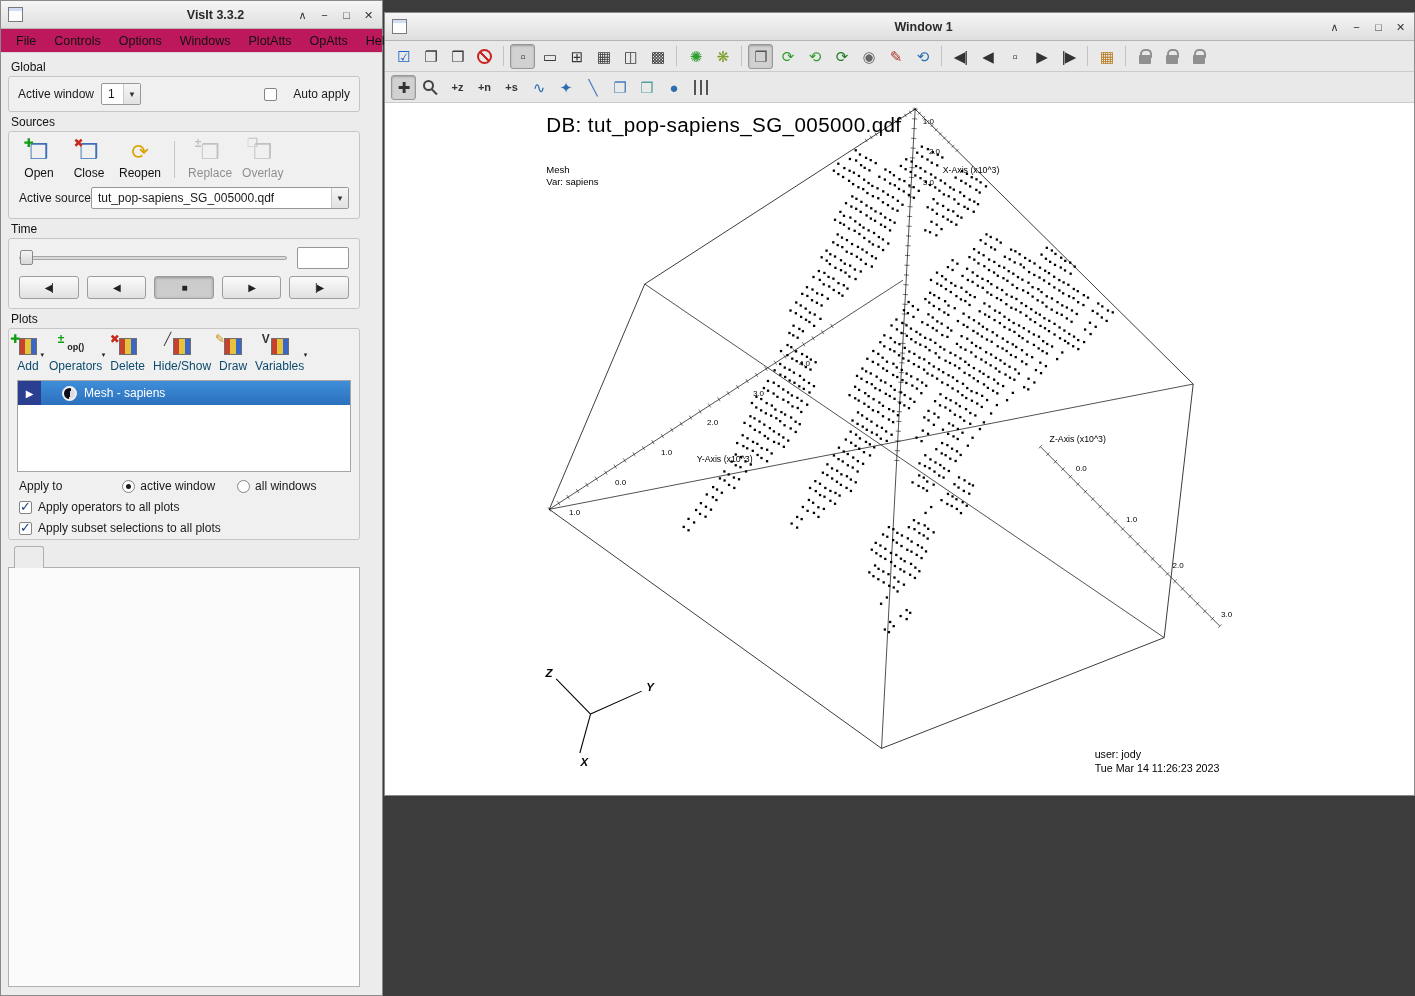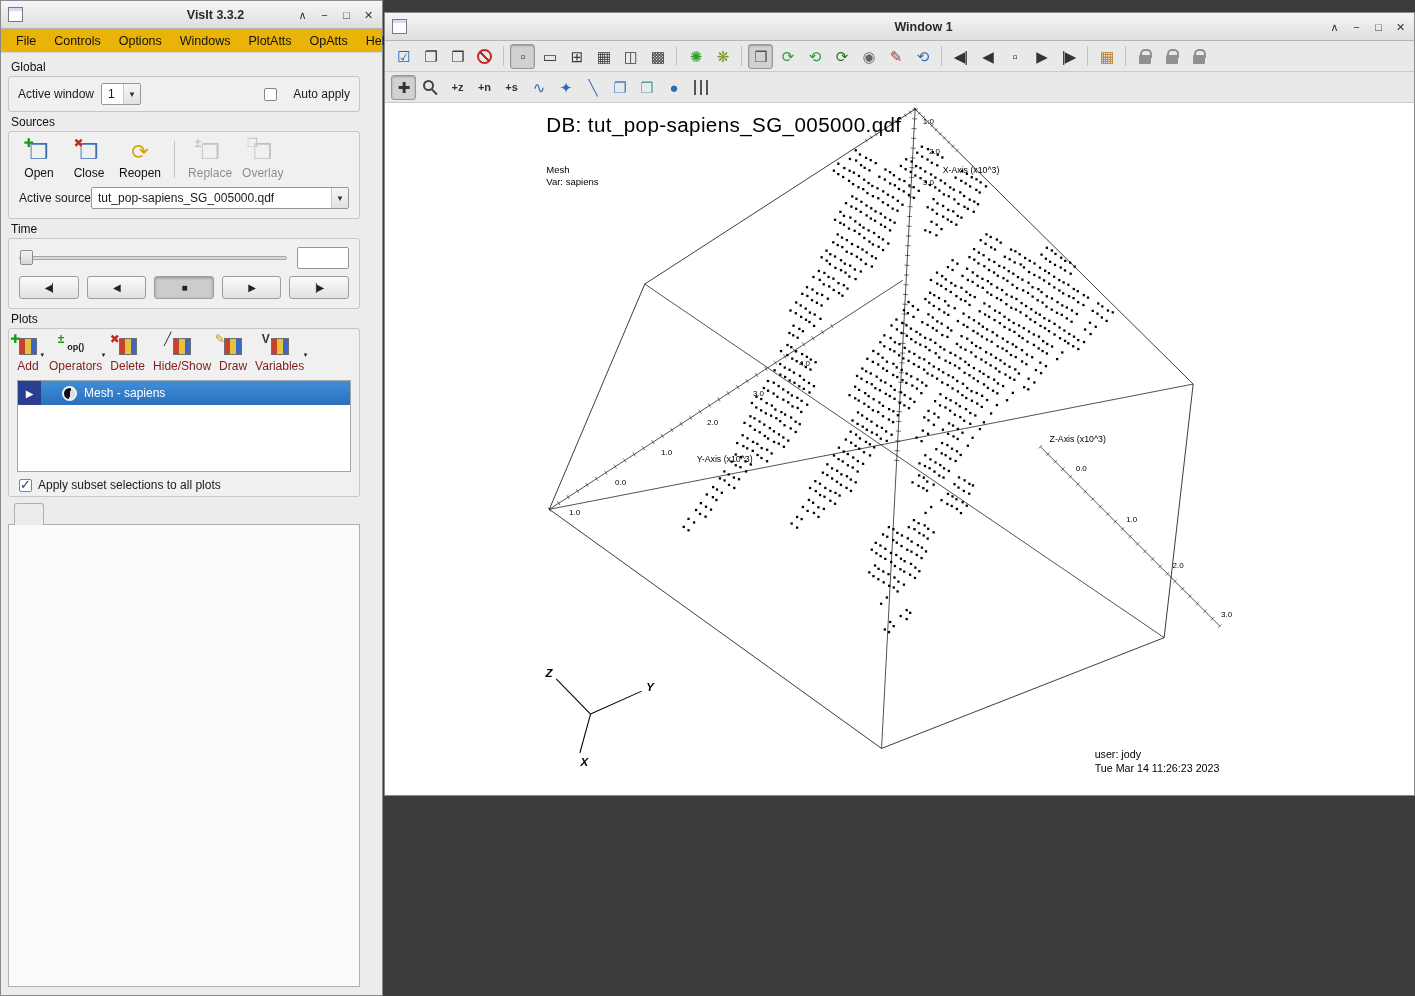--- a/index.html
+++ b/index.html
@@ -14,21 +14,21 @@
   .titlebar { position:relative; height:28px; background:linear-gradient(#f6f6f6,#dedede);
     border-bottom:1px solid #b5b5b5; display:flex; align-items:center; }
   .titlebar .ttext { position:absolute; left:0; right:0; text-align:center; font-size:12.5px; color:#2a2a2a; font-weight:bold;padding-left:48px; }
   .ti-icon { width:15px; height:15px; margin-left:7px; background:#fdfdfd; border:1px solid #7a7a7a;
     box-shadow:inset 0 3px 0 #cfe0f2; z-index:2; }
   .win-controls { position:absolute; right:4px; top:0; height:28px; display:flex; align-items:center; gap:3px; z-index:2; }
   .wbtn { width:19px; height:19px; display:flex; align-items:center; justify-content:center;
     font-size:11px; color:#333; border-radius:3px; }
 
   
-  .menubar { height:24px; display:flex; align-items:center; padding:0 6px; background:#eab308;
+  .menubar { height:24px; display:flex; align-items:center; padding:0 6px; background:#be185d;
     border-bottom:1px solid #d6d6d6; }
   .menu-item { padding:2px 9px; font-size:12.5px; color:#111; border-radius:2px; }
 
   .content { padding:4px 22px 0 7px; display:flex; flex-direction:column; height:calc(100% - 52px); }
   .seclabel { font-size:12px; color:#111; margin:3px 3px 2px 3px; }
   .groupbox { background:#f0f0f0; border:1px solid #c6c6c6; border-radius:3px; }
 
   
   .combo { display:inline-flex; align-items:center; background:#fff; border:1px solid #979797;
     border-radius:2px; height:22px; }
@@ -81,21 +81,21 @@
   .plot-toolbar { display:flex; align-items:flex-end; gap:2px; padding:6px 3px 3px 3px; }
   .ptb { display:flex; flex-direction:column; align-items:center; gap:2px; padding:1px 3px; position:relative; }
   .pico { width:26px; height:21px; position:relative; }
   .ic-bars { position:absolute; inset:2px 4px;
     background:linear-gradient(90deg,#c8402e 0 34%,#e4c23a 34% 67%,#3a66c8 67% 100%);
     border:1px solid #6e6e6e; }
   .optxt { position:absolute; inset:0; display:flex; align-items:center; justify-content:center;
     font-size:9px; font-weight:bold; color:#222; }
   .pbadge { position:absolute; left:-5px; top:-4px; font-size:12px; font-weight:bold; z-index:2; }
   .ddarrow { position:absolute; right:0px; top:16px; font-size:7px; color:#222; }
-  .plabel { font-size:12px; color:#7f1d1d; white-space:nowrap; }
+  .plabel { font-size:12px; color:#0c4a6e; white-space:nowrap; }
   .plist { margin:3px 8px; background:#fff; border:1px solid #a5a5a5; height:92px; overflow:hidden; }
   .prow { display:flex; align-items:center; height:24px; gap:7px; font-size:12px; }
   .prow.sel { background:linear-gradient(#3f8ed9,#2a70bd); color:#fff; }
   .pexp { width:23px; height:24px; background:#2b3f90; color:#fff; display:flex; align-items:center;
     justify-content:center; font-size:10px; flex:none; }
   .ball { width:15px; height:15px; border-radius:50%; border:2px solid #f2f2f2; flex:none;
     background:linear-gradient(100deg,#0c0c16 55%,#dcdce6 55%); margin-left:14px; }
   .apply-row { display:flex; align-items:center; gap:6px; padding:4px 10px; font-size:12px; }
   .apply-row .gap { width:48px; }
   .radio-item { display:flex; align-items:center; gap:5px; margin-right:16px; }
@@ -288,20 +288,36 @@
               <div class="plabel">Variables</div>
             </div>
           </div>
         <div class="plist">
             <div class="prow sel">
               <span class="pexp">▶</span>
               <span class="ball"></span>
               <span class="plbl">Mesh - sapiens</span>
             </div>
           </div>
+        <div class="apply-row">
+          <span>Apply to</span>
+          <span class="gap"></span>
+          <span class="radio-item">
+            <span class="rb on"></span>
+            <span>active window</span>
+          </span>
+          <span class="radio-item">
+            <span class="rb"></span>
+            <span>all windows</span>
+          </span>
+        </div>
+        <div class="check-row">
+          <span class="cb checked"></span>
+          <span>Apply operators to all plots</span>
+        </div>
         <div class="check-row">
           <span class="cb checked"></span>
           <span>Apply subset selections to all plots</span>
         </div>
       </div>
 
       <div class="tabw">
         <div class="tabstub"></div>
         <div class="tabpanel"></div>
       </div>

